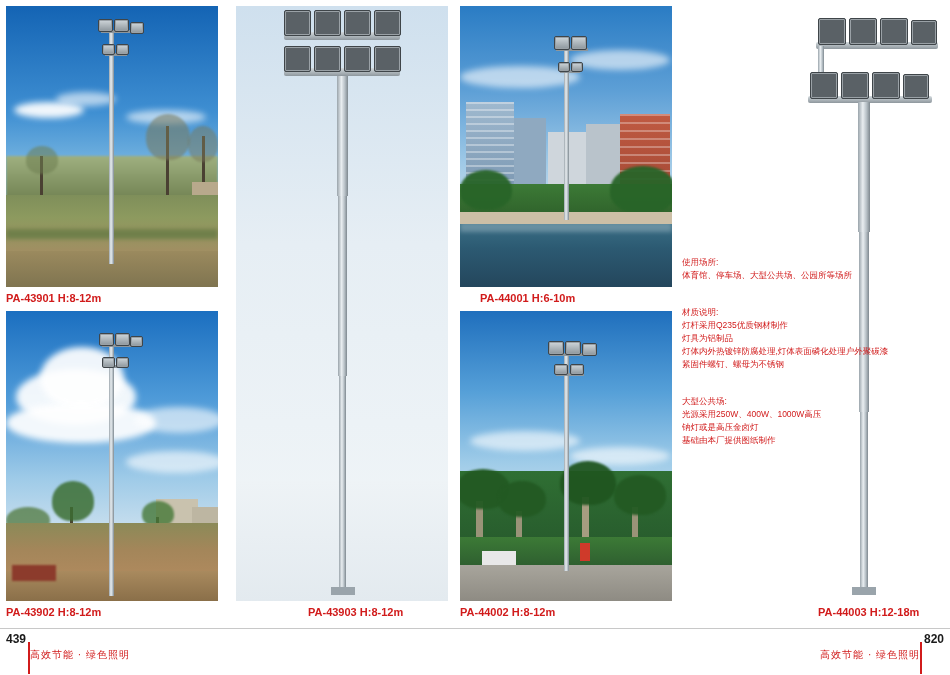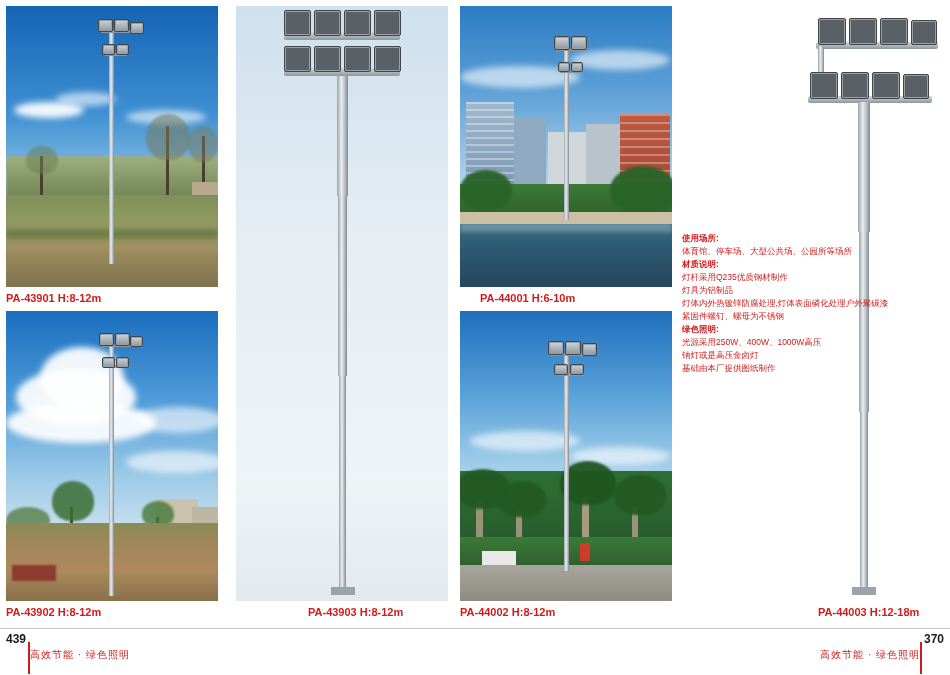--- a/index.html
+++ b/index.html
@@ -33,21 +33,21 @@
   .trunk{position:absolute;background:#6b5a46;}
 
   
   .pole{position:absolute;background:linear-gradient(90deg,#9aa4ab,#e9eef1 40%,#b9c2c8 70%,#7e888f);}
   .lamp{position:absolute;background:#5a6166;border:1px solid #3f4549;border-radius:2px;box-shadow:inset 0 0 0 1px #9aa1a6;}
   .lamp.lite{background:linear-gradient(180deg,#cfd6da,#8d969c);}
   .arm{position:absolute;background:#8d969c;}
 
   
   .textblock{position:absolute;left:682px;top:232px;width:250px;color:#d11b1b;font-size:8.5px;line-height:13px;}
-  .textblock .hdr{font-weight:bold;}
+  .textblock .hdr{font-weight:normal;margin-top:24px;}
   .textblock .row{white-space:nowrap;}
 
   
   .footbar{position:absolute;left:0;right:0;bottom:0;height:47px;}
   .foot-rule{position:absolute;left:0;right:0;top:0;height:1px;background:#c8c8c8;}
   .pagenum{position:absolute;top:4px;font-size:12px;font-weight:bold;color:#1a1a1a;font-family:"Liberation Sans",sans-serif;}
   .foottxt{position:absolute;top:20px;font-size:10px;color:#d11b1b;letter-spacing:1px;}
   .redline{position:absolute;width:2px;background:#d11b1b;}
 </style>
 </head>
@@ -254,29 +254,29 @@
   </div>
 
   <div class="textblock">
     <div class="hdr row">使用场所:</div>
     <div class="row">体育馆、停车场、大型公共场、公园所等场所</div>
     <div class="hdr row">材质说明:</div>
     <div class="row">灯杆采用Q235优质钢材制作</div>
     <div class="row">灯具为铝制品</div>
     <div class="row">灯体内外热镀锌防腐处理,灯体表面磷化处理户外聚碳漆</div>
     <div class="row">紧固件螺钉、螺母为不锈钢</div>
-    <div class="hdr row">绿色照明:</div>
+    <div class="hdr row">大型公共场:</div>
     <div class="row">光源采用250W、400W、1000W高压</div>
     <div class="row">钠灯或是高压金卤灯</div>
     <div class="row">基础由本厂提供图纸制作</div>
   </div>
 
   <div class="footbar">
     <div class="foot-rule"></div>
     <div class="pagenum" style="left:6px;">439</div>
     <div class="foottxt" style="left:30px;">高效节能 · 绿色照明</div>
     <div class="foottxt" style="right:30px;">高效节能 · 绿色照明</div>
-    <div class="pagenum" style="right:6px;">370</div>
+    <div class="pagenum" style="right:6px;">820</div>
     <div class="redline" style="left:28px;top:14px;height:32px;"></div>
     <div class="redline" style="right:28px;top:14px;height:32px;"></div>
   </div>
 
 </div>
 
 </body></html>

